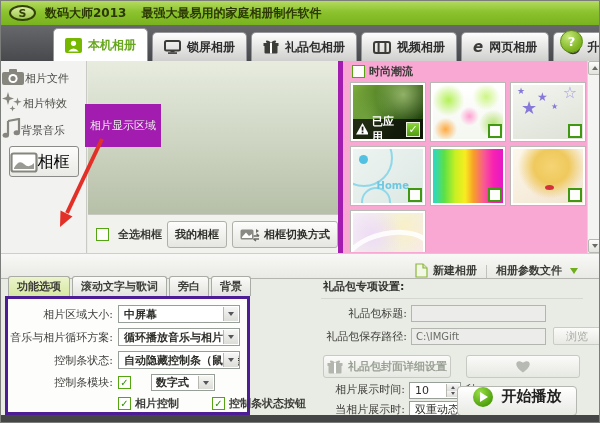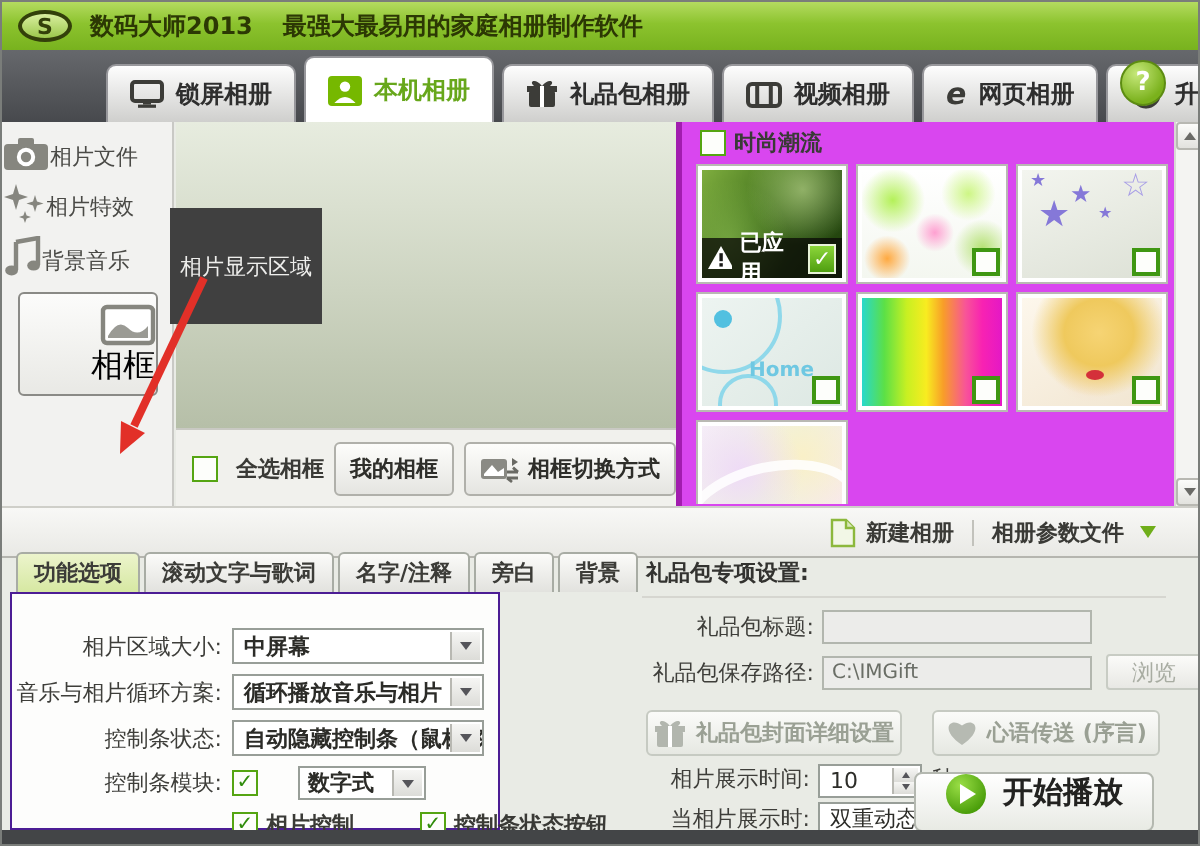--- a/index.html
+++ b/index.html
@@ -27,39 +27,39 @@
     background:radial-gradient(circle at 35% 28%,#c6e87a,#7ab11c 70%); border:1px solid #5d8c12;
     color:#fff; font-weight:bold; font-size:13px; display:flex; align-items:center; justify-content:center; }
 
   
   .content { position:absolute; top:60px; left:0; right:0; height:192px; }
 
   .sidebar { position:absolute; left:0; top:0; width:86px; height:192px; background:#f2f2f0; border-right:1px solid #c9c9c5; }
   .side-item { display:flex; flex-direction:row; align-items:center; padding-top:6px; }
   .side-item .s-label { font-size:11px; color:#4a4a46; margin-top:3px; }
   .frame-btn { width:70px; margin:7px auto 0; border:1px solid #8a8a86; border-radius:3px;
-    background:linear-gradient(#fcfcfb,#e9e9e5); display:flex; flex-direction:column; align-items:flex-end; padding:5px 0 3px; }
+    background:linear-gradient(#fcfcfb,#e9e9e5); display:flex; flex-direction:row; align-items:center; padding:5px 0 3px; }
 
   .photo-area { position:absolute; left:87px; top:0; width:250px; height:153px;
     background:linear-gradient(#e7ecdf,#cdd4c1 55%,#b6bfa8); }
-  .preview-box { position:absolute; left:84px; top:43px; width:76px; height:58px; background:#404040;
+  .preview-box { position:absolute; left:84px; top:43px; width:76px; height:43px; background:#a21caf;
     color:#eeeeec; font-size:11px; display:flex; align-items:center; justify-content:center; white-space:nowrap; }
 
   .red-arrow-svg { position:absolute; left:0; top:0; width:337px; height:192px; z-index:6; pointer-events:none; }
 
   .frame-toolbar { position:absolute; left:87px; top:153px; width:250px; height:39px; background:#f1f1ed;
     border-top:1px solid #c9c9c3; display:flex; align-items:center; gap:5px; padding:0 3px; }
   .btn { border:1px solid #b0b0aa; border-radius:3px; background:linear-gradient(#fdfdfb,#e5e5e1);
     font-size:11px; font-weight:bold; color:#2e2e2a; padding:5px 7px; display:inline-flex; align-items:center; gap:4px; white-space:nowrap; }
   .cb { width:13px; height:13px; border:1px solid #55a512; background:#fdfefb; display:inline-flex; align-items:center; justify-content:center; flex:none; }
   .cb.checked::after { content:"\2713"; font-size:10px; font-weight:bold; color:#2f8c0a; line-height:1; }
   .cb-label { font-size:11px; color:#3a3a36; font-weight:bold; margin-left:4px; white-space:nowrap; }
 
   
-  .frames-panel { position:absolute; left:337px; top:0; width:263px; height:192px; background:#d946ef; border-left:3px solid #a21caf; }
+  .frames-panel { position:absolute; left:337px; top:0; width:263px; height:192px; background:#f9a8d4; border-left:5px solid #a21caf; }
   .fp-header { height:20px; display:flex; align-items:center; padding-left:9px; }
   .thumb-grid { position:absolute; left:7px; top:21px; width:240px; height:170px; overflow:hidden; display:flex; flex-wrap:wrap; gap:4px; align-content:flex-start; }
   .thumb { width:76px; height:60px; border:1px solid #b9b9b3; background:#fff; padding:2px; position:relative; }
   .thumb-inner { width:100%; height:100%; position:relative; overflow:hidden; }
   .corner-cb { position:absolute; right:1px; bottom:1px; width:14px; height:14px; background:#fdfefb; border:2px solid #3f9712; }
   .applied-bar { position:absolute; left:0; right:0; bottom:0; height:20px; background:rgba(12,12,8,0.78);
     display:flex; align-items:center; gap:4px; padding:0 3px; }
   .applied-text { color:#fff; font-size:11px; font-weight:bold; }
   .applied-check { margin-left:auto; width:15px; height:15px; border:1px solid #e8f2d8;
     background:linear-gradient(#8cd63a,#4f9e10); display:flex; align-items:center; justify-content:center; }
@@ -94,33 +94,33 @@
   .vscroll { position:absolute; right:0; top:0; width:14px; height:192px; background:#f4f4f2; border-left:1px solid #d8d8d4; }
   .scroll-btn { position:absolute; left:0; width:13px; height:14px; background:linear-gradient(#fcfcfa,#e2e2de);
     border:1px solid #b8b8b2; border-radius:2px; display:flex; align-items:center; justify-content:center; }
   .scroll-up { top:0; } .scroll-down { bottom:0; }
   .tri-up-sm { width:0; height:0; border-left:3px solid transparent; border-right:3px solid transparent; border-bottom:4px solid #6a6a66; }
   .tri-down-sm { width:0; height:0; border-left:3px solid transparent; border-right:3px solid transparent; border-top:4px solid #6a6a66; }
 
   
   .album-bar { position:absolute; top:252px; left:0; right:0; height:26px;
     background:linear-gradient(#f8f8f6,#e9e9e5); border-top:1px solid #cfcfc9; border-bottom:1px solid #b5b5af;
-    display:flex; align-items:center; justify-content:flex-end; padding-right:12px; }
+    display:flex; align-items:flex-end; justify-content:flex-end; padding-right:12px; }
   .album-link { display:inline-flex; align-items:center; gap:5px; font-size:11px; font-weight:bold; color:#3a3a36; padding:0 9px; }
   .vdiv { width:1px; height:13px; background:#c2c2bc; }
   .tri-down-green { width:0; height:0; border-left:4px solid transparent; border-right:4px solid transparent; border-top:6px solid #6fae1a; margin-left:3px; }
 
   
   .bottom { position:absolute; top:273px; left:0; right:0; height:143px; }
   .opt-group { position:absolute; left:4px; top:2px; width:245px; height:139px; }
   .opt-tabs { display:flex; gap:2px; padding-left:3px; height:20px; position:relative; z-index:2; }
   .opt-tab { padding:0 8px; display:flex; align-items:center; font-size:11px; font-weight:bold; color:#3c3c38;
     background:linear-gradient(#fbfbf9,#e2e2de); border:1px solid #a8aca4; border-bottom:none; border-radius:3px 3px 0 0; white-space:nowrap; }
   .opt-tab.active { background:linear-gradient(#ecf4cc,#d6e8a2); }
-  .opt-body { position:absolute; left:0; top:20px; right:0; bottom:0; background:#fdfdfc; border:1px solid #4c1d95; padding-top:17px; }
+  .opt-body { position:absolute; left:0; top:20px; right:0; bottom:0; background:#fdfdfc; border:3px solid #4c1d95; padding-top:6px; }
   .form-row { display:flex; align-items:center; margin:0 7px 5px 0; }
   .f-label { width:110px; text-align:right; font-size:11px; color:#3e3e3a; padding-right:5px; flex:none; white-space:nowrap; }
   .combo { position:relative; flex:1; height:18px; border:1px solid #989e98; background:#fff;
     font-size:11px; font-weight:bold; color:#2c2c28; display:flex; align-items:center; padding:0 20px 0 5px; white-space:nowrap; overflow:hidden; }
   .combo-arrow { position:absolute; right:1px; top:1px; bottom:1px; width:15px;
     background:linear-gradient(#f6f6f4,#dcdcd8); border-left:1px solid #b8b8b2; display:flex; align-items:center; justify-content:center; }
   .tri-down { width:0; height:0; border-left:3px solid transparent; border-right:3px solid transparent; border-top:4px solid #55555a; }
   .tri-up { width:0; height:0; border-left:3px solid transparent; border-right:3px solid transparent; border-bottom:4px solid #55555a; }
   .cb-cols { display:flex; align-items:center; flex:1; }
   .cb-col1 { display:flex; align-items:center; width:94px; }
@@ -165,35 +165,35 @@
 
   <div class="titlebar">
     <div class="logo">
         <span>S</span>
       </div>
     <span class="app-name">数码大师2013</span>
     <span class="tagline">最强大最易用的家庭相册制作软件</span>
   </div>
 
   <div class="tabband">
+    <div class="tab active">
+      <svg width="17" height="15">
+          <rect width="17" height="15" rx="2" fill="#76b800"></rect>
+          <circle cx="8.5" cy="5.3" r="2.6" fill="#fff"></circle>
+          <path d="M3.2 13.5 Q8.5 7.5 13.8 13.5 Z" fill="#fff"></path>
+        </svg>
+      <span>本机相册</span>
+    </div>
     <div class="tab">
       <svg width="17" height="14">
           <rect x="1" y="1" width="15" height="9.5" rx="1.5" fill="none" stroke="#3c3c38" stroke-width="2"></rect>
           <rect x="6.5" y="10.5" width="4" height="1.8" fill="#3c3c38"></rect>
           <rect x="4" y="12.3" width="9" height="1.6" fill="#3c3c38"></rect>
         </svg>
       <span>锁屏相册</span>
-    </div>
-    <div class="tab active">
-      <svg width="17" height="15">
-          <rect width="17" height="15" rx="2" fill="#76b800"></rect>
-          <circle cx="8.5" cy="5.3" r="2.6" fill="#fff"></circle>
-          <path d="M3.2 13.5 Q8.5 7.5 13.8 13.5 Z" fill="#fff"></path>
-        </svg>
-      <span>本机相册</span>
     </div>
     <div class="tab">
       <svg width="16" height="14">
           <rect x="1.5" y="5.5" width="13" height="8" rx="1" fill="#3c3c38"></rect>
           <rect x="0.5" y="3" width="15" height="3" fill="#3c3c38"></rect>
           <rect x="7" y="3" width="2" height="10.5" fill="#fff"></rect>
           <path d="M8 3 C5 -1 1 0.5 4 3 Z" fill="#3c3c38"></path>
           <path d="M8 3 C11 -1 15 0.5 12 3 Z" fill="#3c3c38"></path>
         </svg>
       <span>礼品包相册</span>
@@ -381,23 +381,20 @@
 
   <div class="bottom">
 
     <div class="opt-group">
       <div class="opt-tabs">
         <div class="opt-tab active">
             <span>功能选项</span>
           </div>
         <div class="opt-tab">
             <span>滚动文字与歌词</span>
-          </div>
-        <div class="opt-tab">
-            <span>名字/注释</span>
           </div>
         <div class="opt-tab">
             <span>旁白</span>
           </div>
         <div class="opt-tab">
             <span>背景</span>
           </div>
       </div>
       <div class="opt-body">
         <div class="form-row">
@@ -491,21 +488,20 @@
               <rect x="7" y="3" width="2" height="10.5" fill="#fff"></rect>
               <path d="M8 3 C5 -1 1 0.5 4 3 Z" fill="#b2b6ae"></path>
               <path d="M8 3 C11 -1 15 0.5 12 3 Z" fill="#b2b6ae"></path>
             </svg>
           <span>礼品包封面详细设置</span>
         </button>
         <button class="gray-btn" style="width:114px;">
           <svg width="16" height="13">
               <path d="M8 12.5 C-3.5 5 2 -2 8 2.8 C14 -2 19.5 5 8 12.5 Z" fill="#b6bab2"></path>
             </svg>
-          <span>心语传送 (序言)</span>
         </button>
       </div>
       <div class="time-row">
         <span class="t-label">相片展示时间:</span>
         <div class="spinner">
           <span>10</span>
           <span class="spin-btns">
               <span>
                 <i class="tri-up"></i>
               </span>

